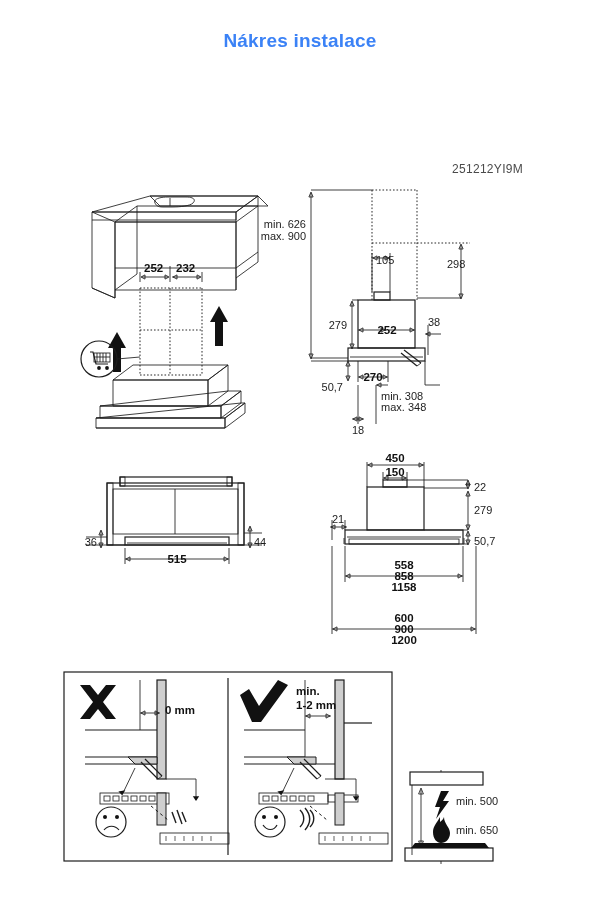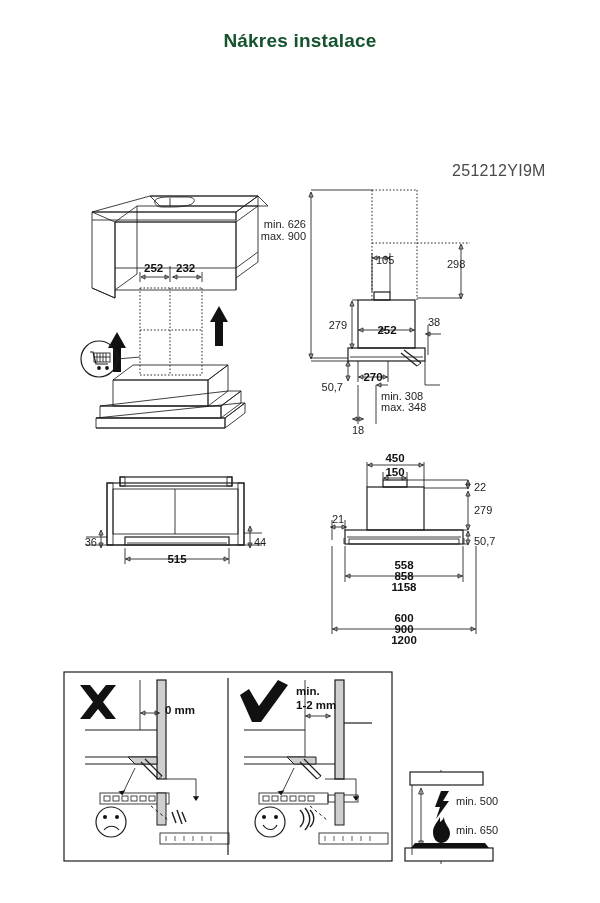--- a/index.html
+++ b/index.html
@@ -4,24 +4,24 @@
 <style>
   html,body{margin:0;padding:0;}
   body{
     width:600px;height:903px;background:#ffffff;
     font-family:"Liberation Sans",sans-serif;
     color:#1a1a1a;position:relative;overflow:hidden;
   }
   .page{position:absolute;left:0;top:0;width:600px;height:903px;}
   #page-title{
     position:absolute;left:0;top:30px;width:600px;text-align:center;
-    font-size:19px;font-weight:bold;letter-spacing:.2px;color:#14532d;
+    font-size:19px;font-weight:bold;letter-spacing:.2px;color:#3b82f6;
   }
   #product-code{
-    position:absolute;left:452px;top:162px;font-size:16px;
+    position:absolute;left:452px;top:162px;font-size:12px;
     color:#4a4a4a;letter-spacing:.3px;
   }
   .svg-layer{position:absolute;left:0;top:0;width:600px;height:903px;}
   .dim{font-family:"Liberation Sans",sans-serif;font-size:11px;fill:#1d1d1d;}
   .dim-b{font-family:"Liberation Sans",sans-serif;font-size:11.5px;fill:#111;font-weight:bold;}
   .ln{stroke:#1d1d1d;fill:none;}
   .thin{stroke-width:.85;}
   .med{stroke-width:1.2;}
   .dash{stroke-dasharray:1.6 1.9;stroke-width:.95;}
   .gray{fill:#cfcfcf;}

